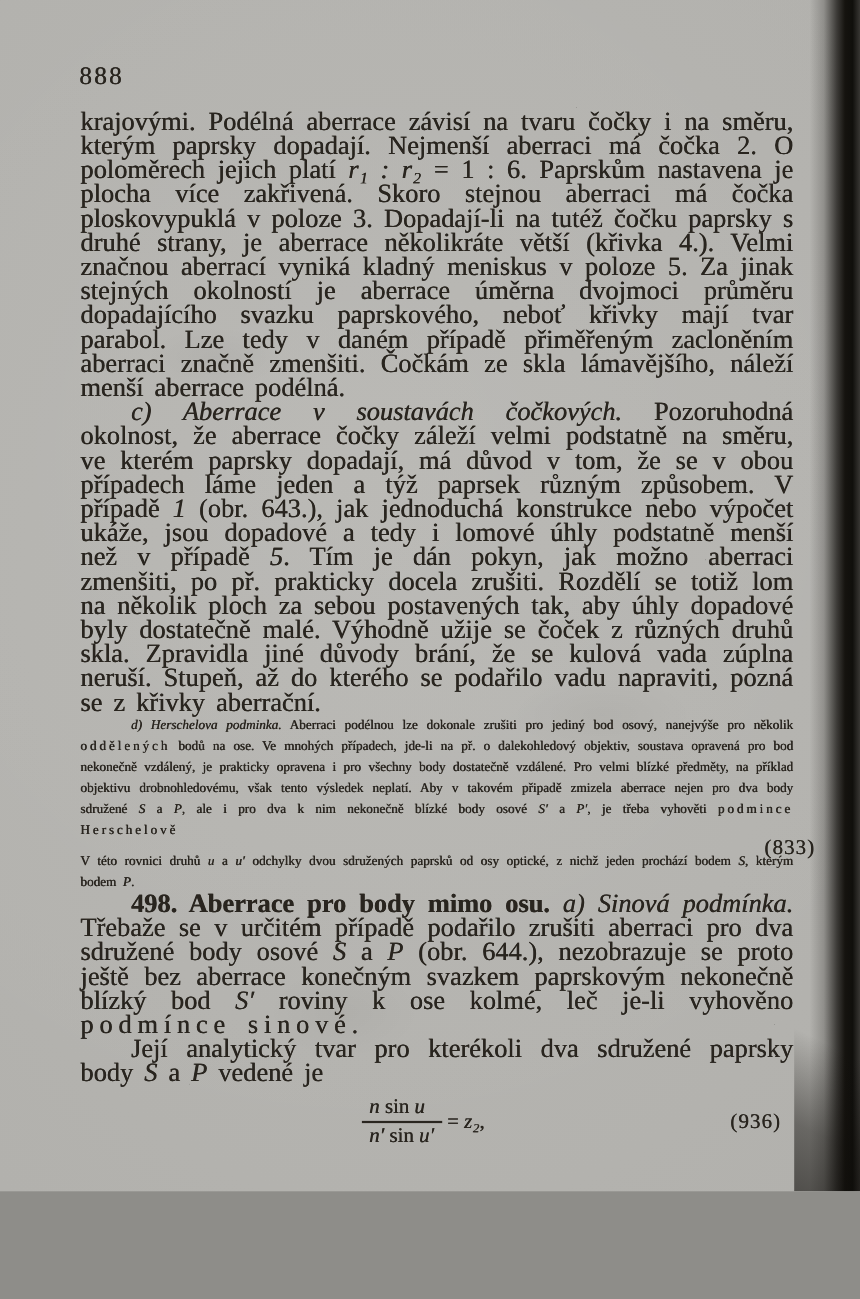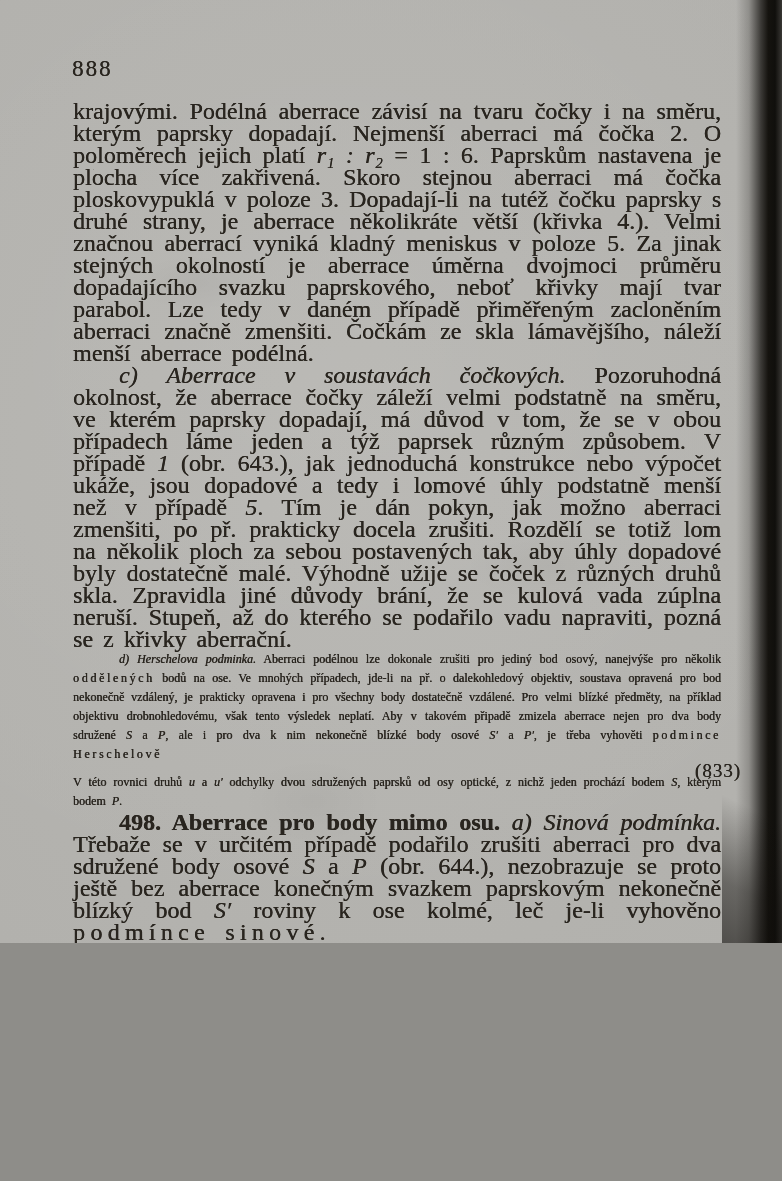--- a/index.html
+++ b/index.html
@@ -1,19 +1,19 @@
 <!DOCTYPE html>
 <html><head>
 <meta charset="utf-8">
 <style>
   html,body{margin:0;padding:0;}
   body{background:#8e8d89;}
   .scan{
     position:relative;
-    width:782px;height:943px;
+    width:782px;height:1083px;
     overflow:hidden;
     background:
       radial-gradient(ellipse 130% 100% at 42% 38%, rgba(255,255,255,0.06), rgba(0,0,0,0) 62%),
       radial-gradient(ellipse 145% 125% at 48% 50%, #b7b6b2 0%, #b1b0ac 62%, #a5a4a0 100%);
     font-family:"Liberation Serif","DejaVu Serif",serif;
     color:#29251f;
     text-shadow:0.35px 0 currentColor;
   }
   
   .grain{

